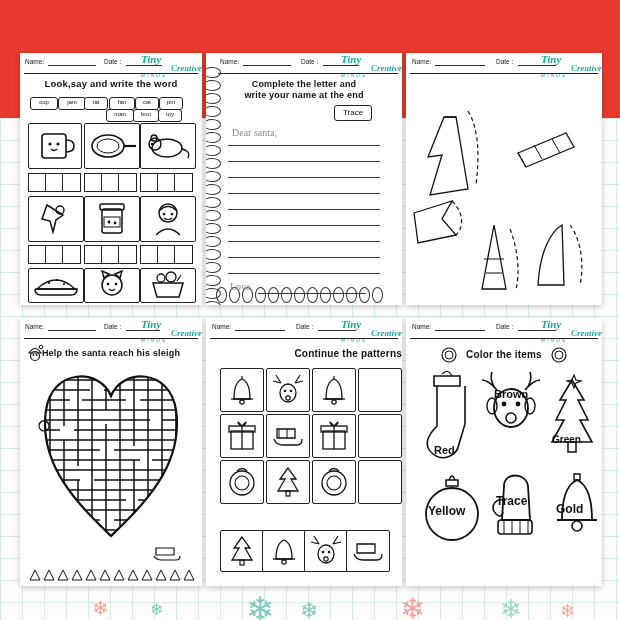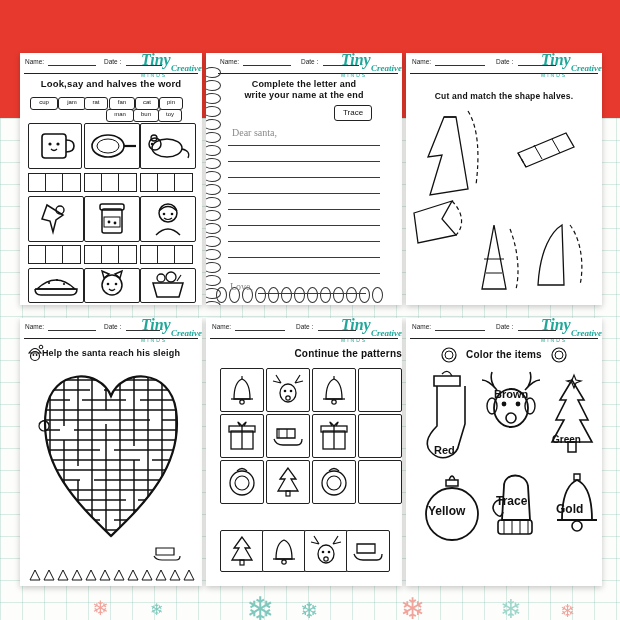--- a/index.html
+++ b/index.html
@@ -34,21 +34,21 @@
   .hdr{position:absolute;left:0;top:0;width:100%;height:20px;}
   .hdr .lbl{position:absolute;font-size:6.5px;color:#222;top:5px;}
   .hdr .line{position:absolute;border-bottom:1px solid #333;height:0;top:12px;}
   .hdr-rule{position:absolute;left:4px;right:4px;top:20px;border-bottom:1.4px solid #222;}
   .sheet-title{
     position:absolute;width:100%;text-align:center;font-weight:bold;
     color:#111;letter-spacing:.2px;
   }
   
   .brand{position:absolute;right:3px;top:2px;width:58px;height:26px;color:#1fa89a;}
-  .brand .b1{font-family:"Liberation Serif",serif;font-style:italic;font-weight:bold;font-size:16px;line-height:9px;color:#1fa89a;}
+  .brand .b1{font-family:"Liberation Serif",serif;font-style:italic;font-weight:bold;font-size:11px;line-height:9px;color:#1fa89a;}
   .brand .b2{font-family:"Liberation Serif",serif;font-style:italic;font-weight:bold;font-size:9px;line-height:8px;color:#1fa89a;margin-left:30px;}
   .brand .b3{font-size:5px;letter-spacing:2px;color:#1fa89a;}
 
   
   .box{position:absolute;border:1.2px solid #222;border-radius:2px;background:#fff;}
   .cell{position:absolute;border:1.1px solid #222;background:#fff;}
   .wordchip{position:absolute;border:1.1px solid #222;border-radius:3px;
     font-size:6px;text-align:center;color:#111;background:#fff;line-height:9px;}
 
   
@@ -86,21 +86,21 @@
       <span class="lbl" style="left:84px;">Date :</span>
       <span class="line" style="left:106px;width:36px;"></span>
     </div>
     <div class="brand">
       <div class="b1">Tiny</div>
       <div class="b2">Creative</div>
       <div class="b3">MINDS</div>
     </div>
     <div class="hdr-rule"></div>
 
-    <div class="sheet-title" style="top:25px;font-size:9.5px;">Look,say and halves the word</div>
+    <div class="sheet-title" style="top:25px;font-size:9.5px;">Look,say and write the word</div>
 
     <div class="wordchip" style="left:10px;top:44px;width:26px;height:11px;">cup</div>
     <div class="wordchip" style="left:38px;top:44px;width:26px;height:11px;">jam</div>
     <div class="wordchip" style="left:64px;top:44px;width:22px;height:11px;">rat</div>
     <div class="wordchip" style="left:86px;top:56px;width:26px;height:11px;">man</div>
     <div class="wordchip" style="left:113px;top:56px;width:24px;height:11px;">bun</div>
     <div class="wordchip" style="left:138px;top:56px;width:22px;height:11px;">toy</div>
     <div class="wordchip" style="left:89px;top:44px;width:24px;height:11px;">fan</div>
     <div class="wordchip" style="left:115px;top:44px;width:22px;height:11px;">cat</div>
     <div class="wordchip" style="left:139px;top:44px;width:22px;height:11px;">pin</div>
@@ -307,21 +307,20 @@
       <span class="lbl" style="left:90px;">Date :</span>
       <span class="line" style="left:112px;width:38px;"></span>
     </div>
     <div class="brand">
       <div class="b1">Tiny</div>
       <div class="b2">Creative</div>
       <div class="b3">MINDS</div>
     </div>
     <div class="hdr-rule"></div>
 
-    <div class="sheet-title" style="top:38px;font-size:8.5px;">Cut and match the shape halves.</div>
 
     <svg style="position:absolute;left:0;top:56px;" width="196" height="192" viewBox="0 0 196 192">
 
       <g>
         <path d="M38 8 L22 48 L36 46 L24 86 L62 80 L50 8 Z" fill="none" stroke="#111" stroke-width="1.3"></path>
         <path d="M38 8 L50 8" stroke="#111" stroke-width="1.3" fill="none"></path>
         <path d="M62 2 C72 18 74 44 70 76" fill="none" stroke="#111" stroke-width="1.2" stroke-dasharray="4 3"></path>
       </g>
 
       <g>

